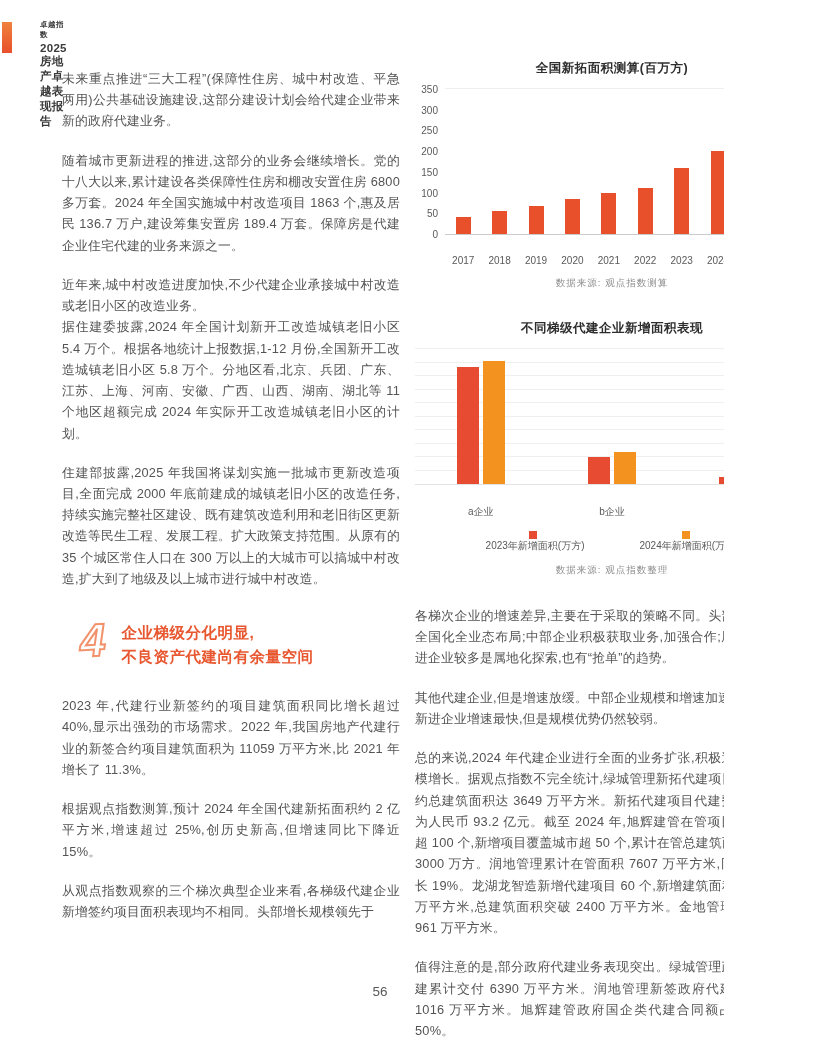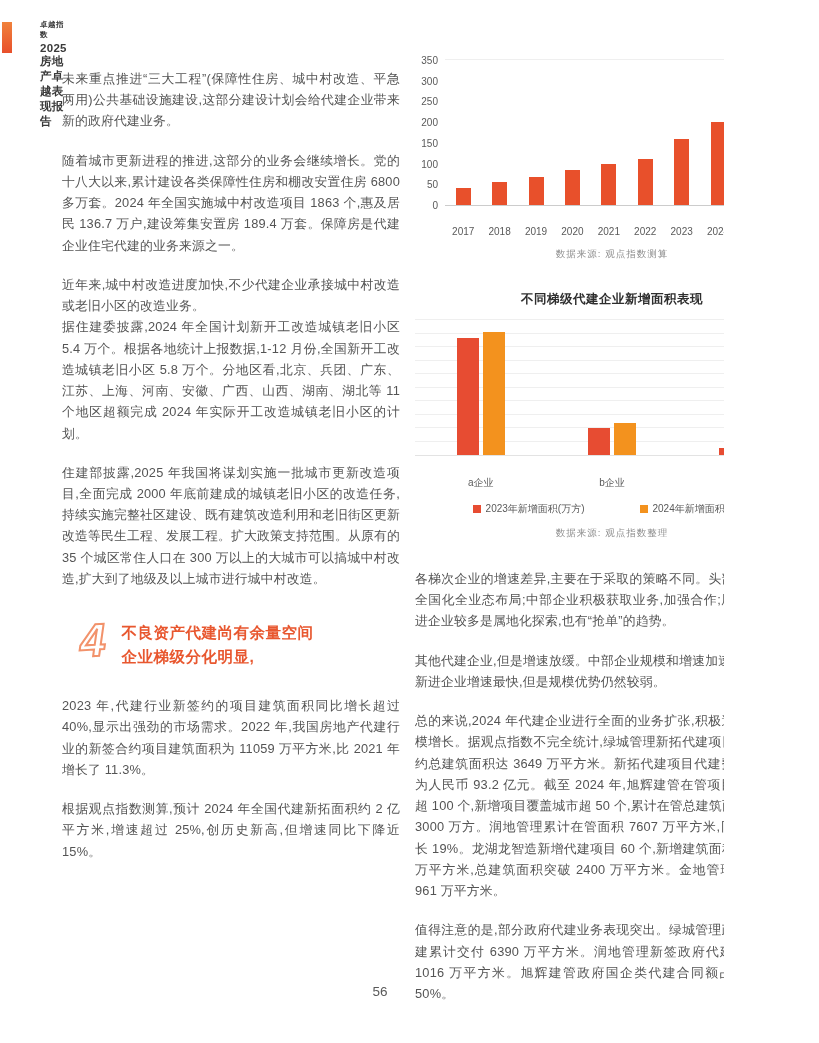--- a/index.html
+++ b/index.html
@@ -42,21 +42,21 @@
   .ytick{position:absolute;right:7px;font-size:10px;color:#595959;}
   .plot{position:relative;flex:1;}
   #chart-0 .plot{height:145px;border-bottom:1px solid #cccccc;}
   #chart-1 .plot{height:135px;border-bottom:1px solid #e3e3e3;}
   .gridline{position:absolute;left:0;right:0;height:1px;background:#efefef;}
   .bar{position:absolute;bottom:0;}
   .xlabels{display:flex;margin-top:20px;}
   #chart-0 .xlabels{padding-left:30px;}
   .xlabel{flex:1;text-align:center;font-size:10px;color:#595959;}
   .legend{display:flex;justify-content:center;gap:55px;margin-top:12px;}
-  .legend-item{font-size:10px;color:#595959;display:flex;align-items:center;}
+  .legend-item{font-size:10px;color:#595959;display:flex;align-items:center;flex-direction:column;}
   .legend-swatch{width:8px;height:8px;display:inline-block;margin-right:5px;}
   .chart-source{text-align:center;font-size:9.5px;color:#8c8c8c;margin-top:11px;letter-spacing:1px;}
   
   .page-num{position:absolute;left:0;right:0;top:984px;text-align:center;
     font-size:13.5px;color:#595959;padding-left:36px;}
 </style>
 </head>
 <body>
 
 <div class="page">
@@ -72,32 +72,34 @@
   <div class="col-left">
     <p class="para">未来重点推进“三大工程”(保障性住房、城中村改造、平急两用)公共基础设施建设,这部分建设计划会给代建企业带来新的政府代建业务。</p>
     <p class="para">随着城市更新进程的推进,这部分的业务会继续增长。党的十八大以来,累计建设各类保障性住房和棚改安置住房 6800 多万套。2024 年全国实施城中村改造项目 1863 个,惠及居民 136.7 万户,建设筹集安置房 189.4 万套。保障房是代建企业住宅代建的业务来源之一。</p>
     <p class="para">近年来,城中村改造进度加快,不少代建企业承接城中村改造或老旧小区的改造业务。
 据住建委披露,2024 年全国计划新开工改造城镇老旧小区 5.4 万个。根据各地统计上报数据,1-12 月份,全国新开工改造城镇老旧小区 5.8 万个。分地区看,北京、兵团、广东、江苏、上海、河南、安徽、广西、山西、湖南、湖北等 11 个地区超额完成 2024 年实际开工改造城镇老旧小区的计划。</p>
     <p class="para">住建部披露,2025 年我国将谋划实施一批城市更新改造项目,全面完成 2000 年底前建成的城镇老旧小区的改造任务,持续实施完整社区建设、既有建筑改造利用和老旧街区更新改造等民生工程、发展工程。扩大政策支持范围。从原有的 35 个城区常住人口在 300 万以上的大城市可以搞城中村改造,扩大到了地级及以上城市进行城中村改造。</p>
 
     <div class="section-heading">
       <span class="sec-num">4</span>
       <div class="sec-titles">
+        <div class="sec-title">企业梯级分化明显,</div>
         <div class="sec-title">不良资产代建尚有余量空间</div>
-        <div class="sec-title">企业梯级分化明显,</div>
       </div>
     </div>
 
     <p class="para">2023 年,代建行业新签约的项目建筑面积同比增长超过 40%,显示出强劲的市场需求。2022 年,我国房地产代建行业的新签合约项目建筑面积为 11059 万平方米,比 2021 年增长了 11.3%。</p>
     <p class="para">根据观点指数测算,预计 2024 年全国代建新拓面积约 2 亿平方米,增速超过 25%,创历史新高,但增速同比下降近 15%。</p>
+    <p class="para">从观点指数观察的三个梯次典型企业来看,各梯级代建企业新增签约项目面积表现均不相同。头部增长规模领先于</p>
   </div>
 
   <div class="col-right">
 
     <div class="chart" id="chart-0">
+      <div class="chart-title">全国新拓面积测算(百万方)</div>
       <div class="chart-body">
         <div class="yaxis">
             <span class="ytick" style="top: 140px;">0</span>
             <span class="ytick" style="top: 119.286px;">50</span>
             <span class="ytick" style="top: 98.5714px;">100</span>
             <span class="ytick" style="top: 77.8571px;">150</span>
             <span class="ytick" style="top: 57.1429px;">200</span>
             <span class="ytick" style="top: 36.4286px;">250</span>
             <span class="ytick" style="top: 15.7143px;">300</span>
             <span class="ytick" style="top: -5px;">350</span>

